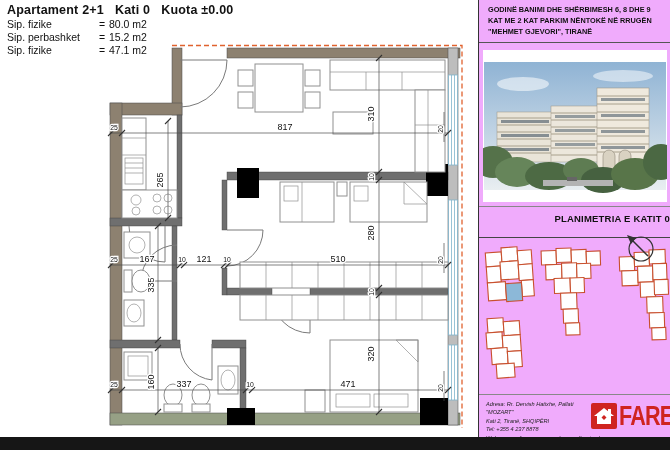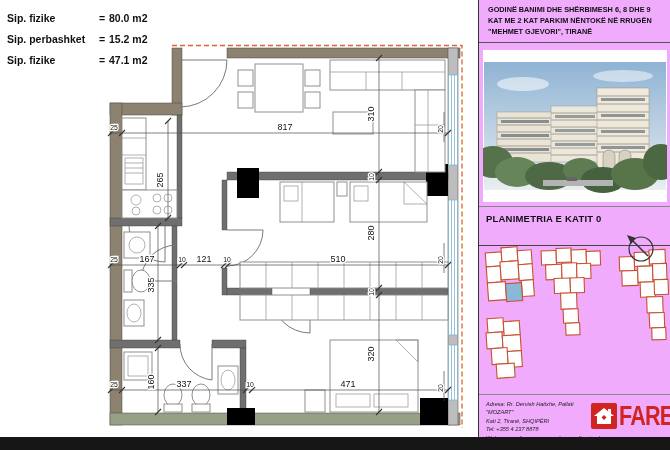--- a/index.html
+++ b/index.html
@@ -4,21 +4,21 @@
 <style>
   * { box-sizing: border-box; margin: 0; padding: 0; }
   html,body { width:670px; height:450px; background:#fff; overflow:hidden;
     font-family:"Liberation Sans", sans-serif; color:#111; }
   #stage { position:relative; width:670px; height:450px; background:#fff; }
 
   
   #plan-svg { position:absolute; left:0; top:0; width:478px; height:450px; }
   .hdr { position:absolute; left:7px; top:3px; z-index:5; }
   .hdr-title { font-size:12.5px; font-weight:bold; letter-spacing:.2px; white-space:pre; }
-  .hdr-row { display:flex; font-size:10.5px; font-weight:bold; margin-top:9px; }
+  .hdr-row { display:flex; font-size:10.5px; font-weight:normal; margin-top:1px; }
   .hdr-row .lb { width:88px; }
   .hdr-row .eq { width:14px; text-align:center; }
   .orient { position:absolute; left:7px; top:424px; font-size:12px; font-weight:bold; z-index:5; }
 
   svg text { font-family:"Liberation Sans", sans-serif; }
   .dim { font-size:9px; fill:#111; paint-order:stroke; stroke:#fff; stroke-width:2.5px; text-anchor:middle; }
   .dim.sm { font-size:6.8px; }
   .wall-i { fill:#6f6f6f; }
   .wall-t { fill:#8d8170; }
   .wall-b { fill:#96a085; }
@@ -27,41 +27,42 @@
   .door { stroke:#7a7a7a; stroke-width:1; fill:none; }
   .dimln { stroke:#4a4a4a; stroke-width:.7; }
   .tick { stroke:#333; stroke-width:1.1; }
 
   
   #panel { position:absolute; left:478px; top:0; width:192px; height:437px;
     border-left:1.5px solid #333; background:#f0abfc; }
   .ptitle { position:absolute; top:0; left:0; right:0; height:43px; padding:5px 0 0 9px;
     border-bottom:1.5px solid #555; font-size:7.3px; font-weight:bold; line-height:1.5; }
   .render-wrap { position:absolute; top:50px; left:4px; width:184px; height:152px; }
-  .sec2 { position:absolute; top:206px; left:0; right:0; height:40px;
-    border-top:1px solid #888; border-bottom:1.5px solid #444; }
+  .sec2 { position:absolute; top:206px; left:0; right:0; height:32px;
+    border-top:1px solid #888; border-bottom:1.5px solid #444;text-align:right; }
   .sec2 span { display:block; padding:6px 0 0 7px; font-size:9.5px; font-weight:bold; letter-spacing:.2px; }
   #site-svg { position:absolute; top:233px; left:2px; width:188px; height:158px; }
   .contact { position:absolute; top:394px; left:0; right:0; height:43px; border-top:1px solid #888;
     display:flex; }
   .addr { padding:5px 0 0 7px; width:112px; font-style:italic; font-size:5.6px; line-height:1.5;
     color:#222; }
   .addr .two { display:flex; gap:7px; }
   .logo { flex:1; display:flex; align-items:center; justify-content:flex-end; padding-right:5px; gap:2px; }
   .logo-word { font-size:27px; font-weight:800; color:#cf2420; letter-spacing:-1px;
     transform:scaleX(.8); transform-origin:left center; line-height:1; }
 
   #bottom-bar { position:absolute; left:0; top:437px; width:670px; height:13px; background:#161616; }
 </style>
 </head>
 <body>
 
 <div id="stage">
 
   <div class="hdr">
+    <div class="hdr-title">Apartament 2+1   Kati 0   Kuota ±0.00</div>
     <div class="hdr-row">
       <span class="lb">Sip. fizike</span>
       <span class="eq">=</span>
       <span class="vl">80.0 m2</span>
     </div>
     <div class="hdr-row">
       <span class="lb">Sip. perbashket</span>
       <span class="eq">=</span>
       <span class="vl">15.2 m2</span>
     </div>

